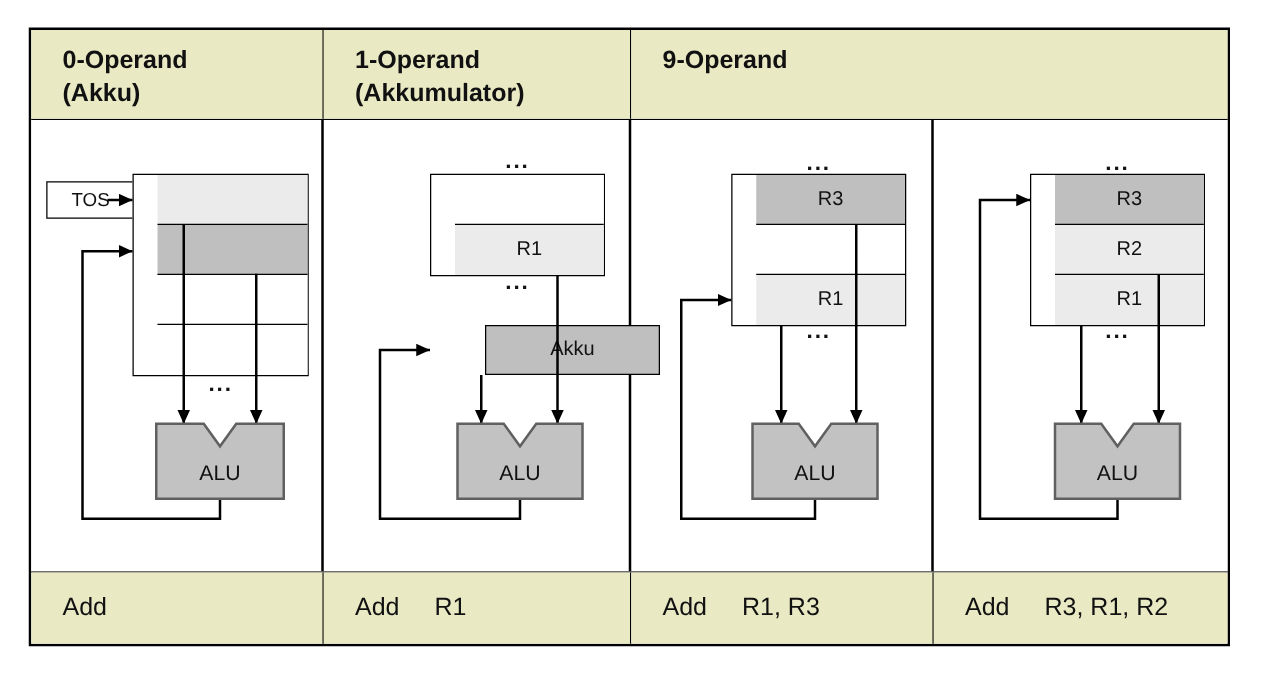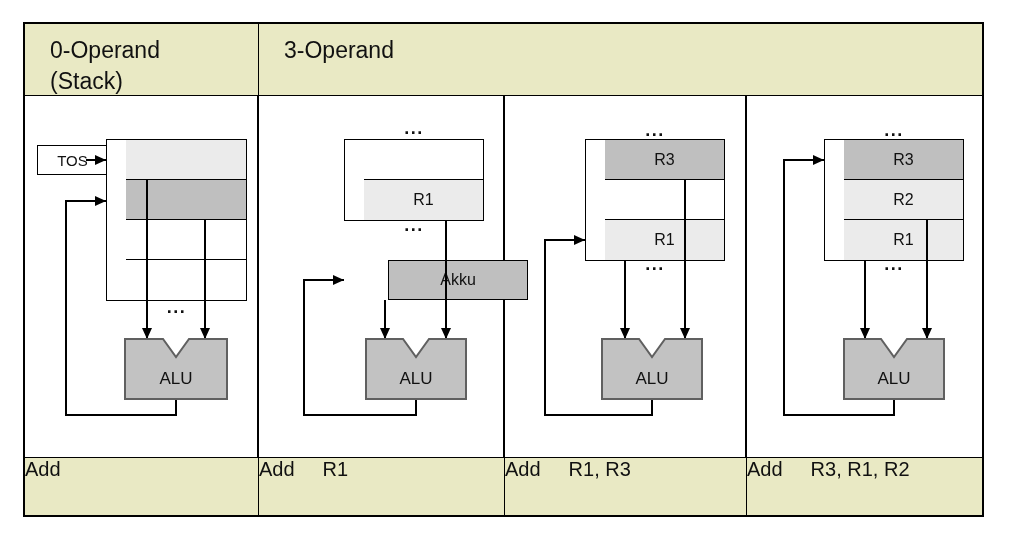--- a/index.html
+++ b/index.html
@@ -6,22 +6,22 @@
   .page{position:relative;width:1009px;height:541px;background:#ffffff;overflow:hidden;
         font-family:"Liberation Sans","DejaVu Sans",sans-serif;color:#111;}
   .table{position:absolute;left:23px;top:22px;width:961px;height:495px;
          border:2px solid #000;box-sizing:border-box;background:#fff;}
   .row{display:flex;width:100%;box-sizing:border-box;}
   .row.header{height:72px;border-bottom:1.5px solid #000;}
   .row.footer{height:58px;border-top:1.5px solid #000;}
   .hcell,.fcell{box-sizing:border-box;border-right:1.5px solid #000;background:#e9e9c4;}
   .hcell:last-child,.fcell:last-child{border-right:none;}
   .c1{width:234px;} .c2{width:246px;} .c3{width:242px;} .c4{flex:1;}
-  .hcell{padding:11px 16px 0 25px;font-size:23px;font-weight:normal;line-height:1.35;}
-  .fcell{display:flex;font-size:20px;}
+  .hcell{padding:11px 16px 0 25px;font-size:20px;font-weight:bold;line-height:1.35;}
+  .fcell{display:flex;align-items:center;padding-left:25px;font-size:20px;}
   .fcell .ops{margin-left:28px;}
   .diagram{position:relative;height:361px;background:#fff;}
   .sep{position:absolute;top:0;width:1.5px;height:100%;background:#000;}
   .box{position:absolute;box-sizing:border-box;}
   .tos{border:1.5px solid #000;background:#fff;display:flex;align-items:center;
        justify-content:center;font-size:15px;}
   .regstack{border:1.5px solid #000;background:#fff;}
   .cell{box-sizing:border-box;height:40px;border-bottom:1px solid #000;
         display:flex;align-items:center;justify-content:center;font-size:16px;background:#fff;margin-left:19px;}
   .regstack .cell:last-child{border-bottom:none;}
@@ -39,24 +39,28 @@
 </style>
 </head>
 <body>
 
 <div class="page">
   <div class="table">
 
     <div class="row header">
       <div class="hcell c1">
         <div>0-Operand</div>
-        <div>(Stack)</div>
+        <div>(Akku)</div>
+      </div>
+      <div class="hcell c2">
+        <div>1-Operand</div>
+        <div>(Akkumulator)</div>
       </div>
       <div class="hcell c4">
-        <div>3-Operand</div>
+        <div>9-Operand</div>
         <div></div>
       </div>
     </div>
 
     <div class="row diagram">
       <div class="sep" style="left:232px"></div>
       <div class="sep" style="left:478px"></div>
       <div class="sep" style="left:720px"></div>
 
       <div class="box tos" style="left:12px;top:49px;width:71px;height:30px">

